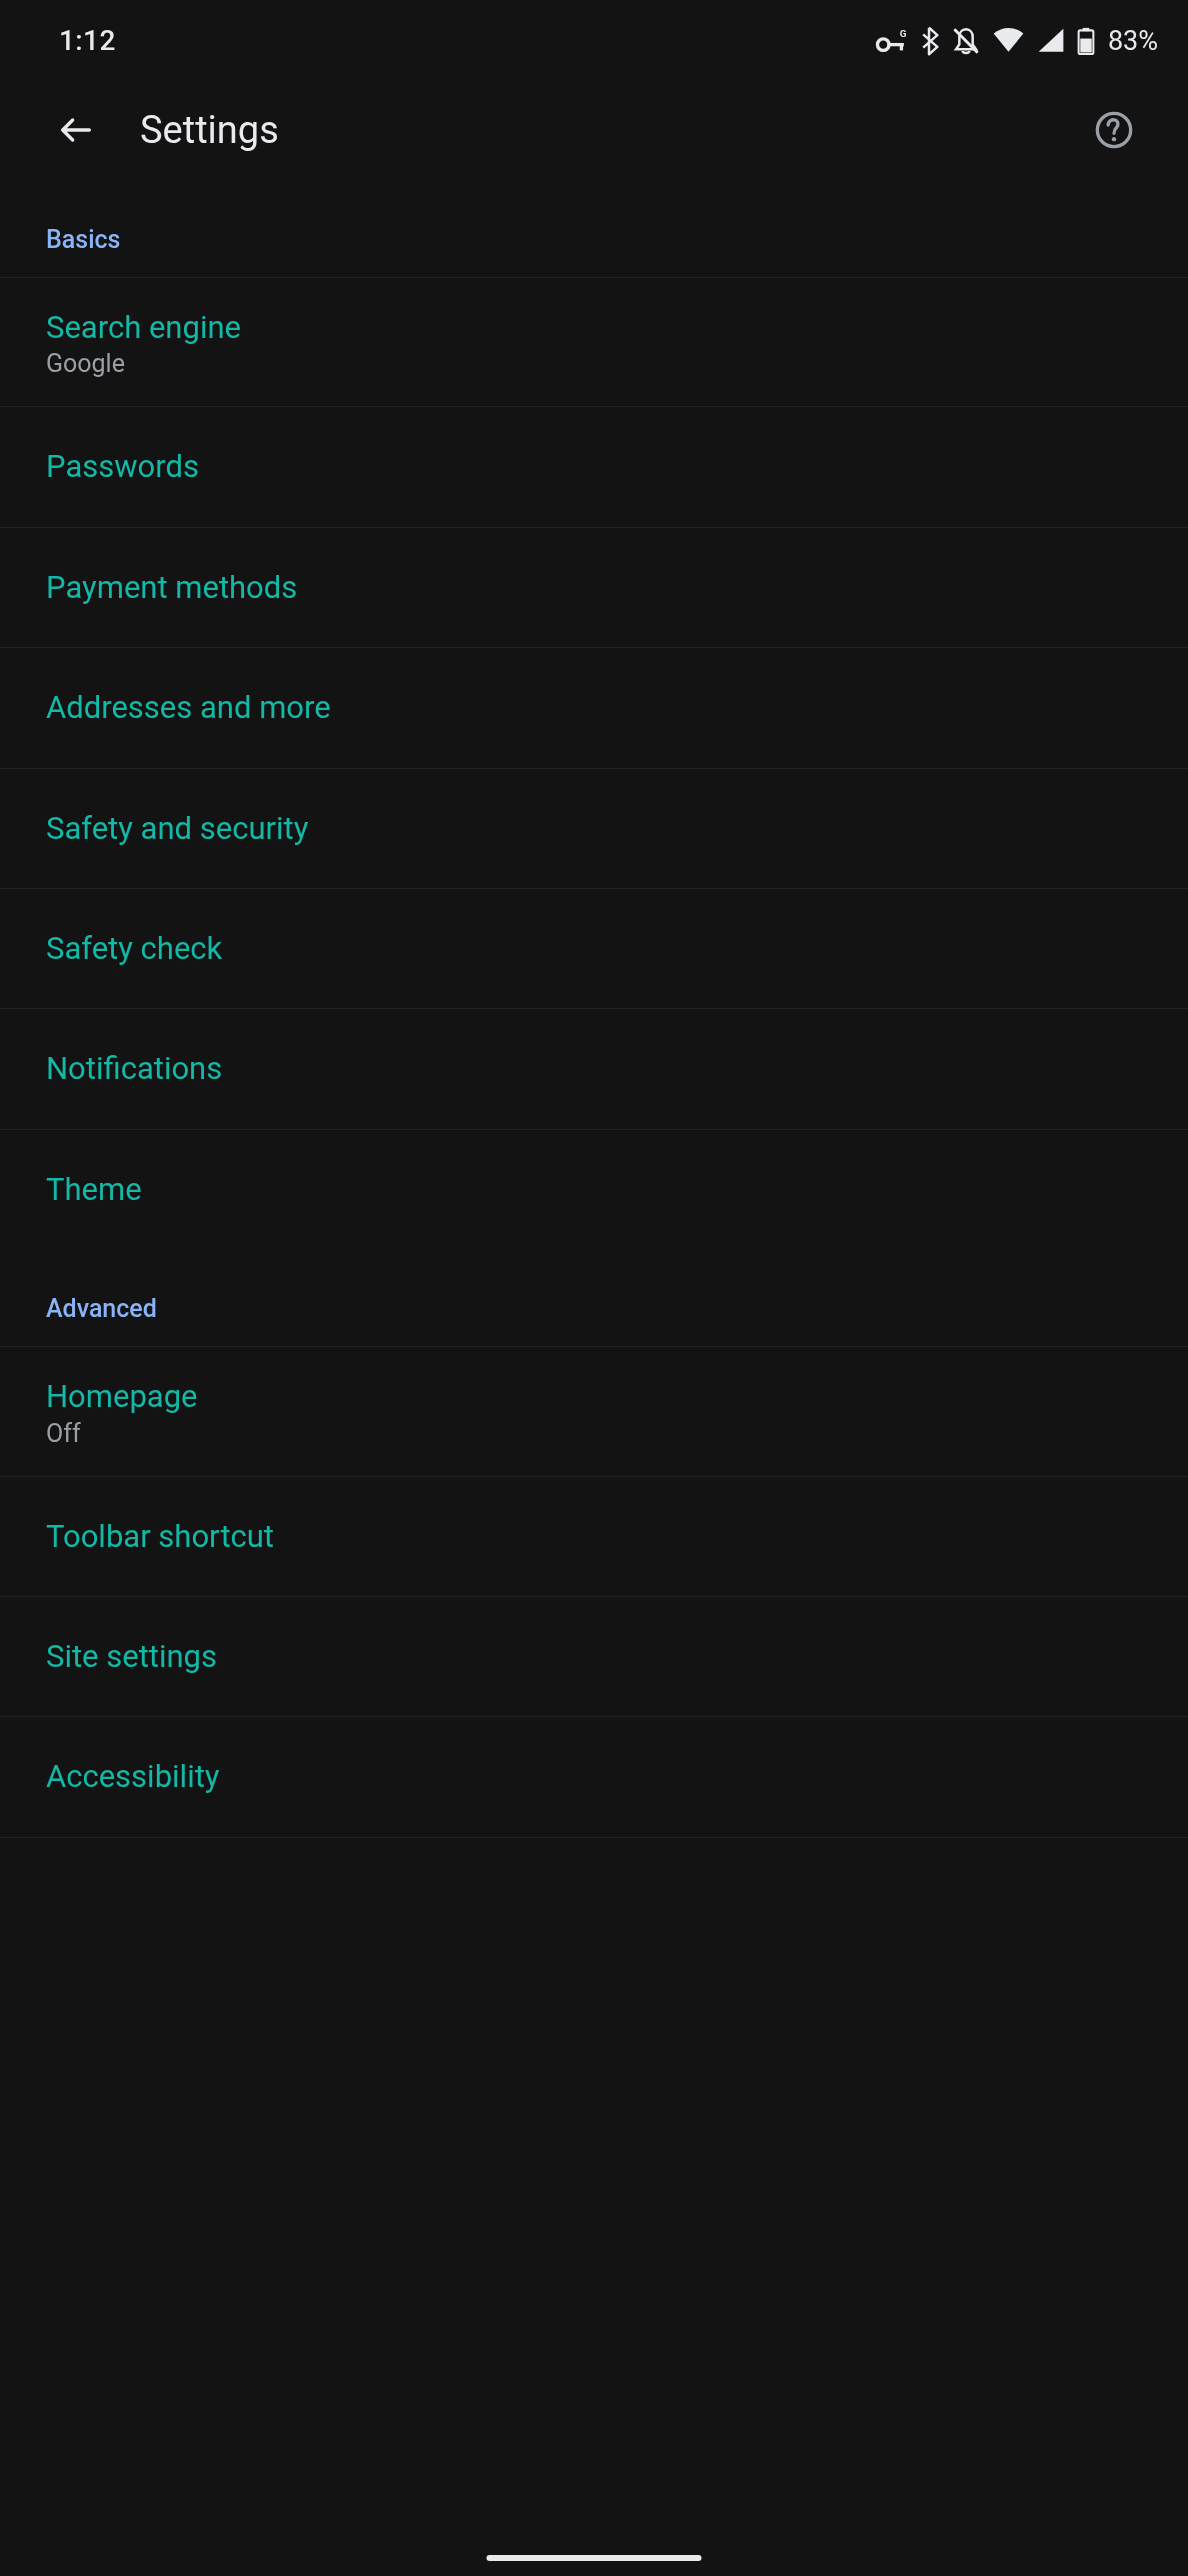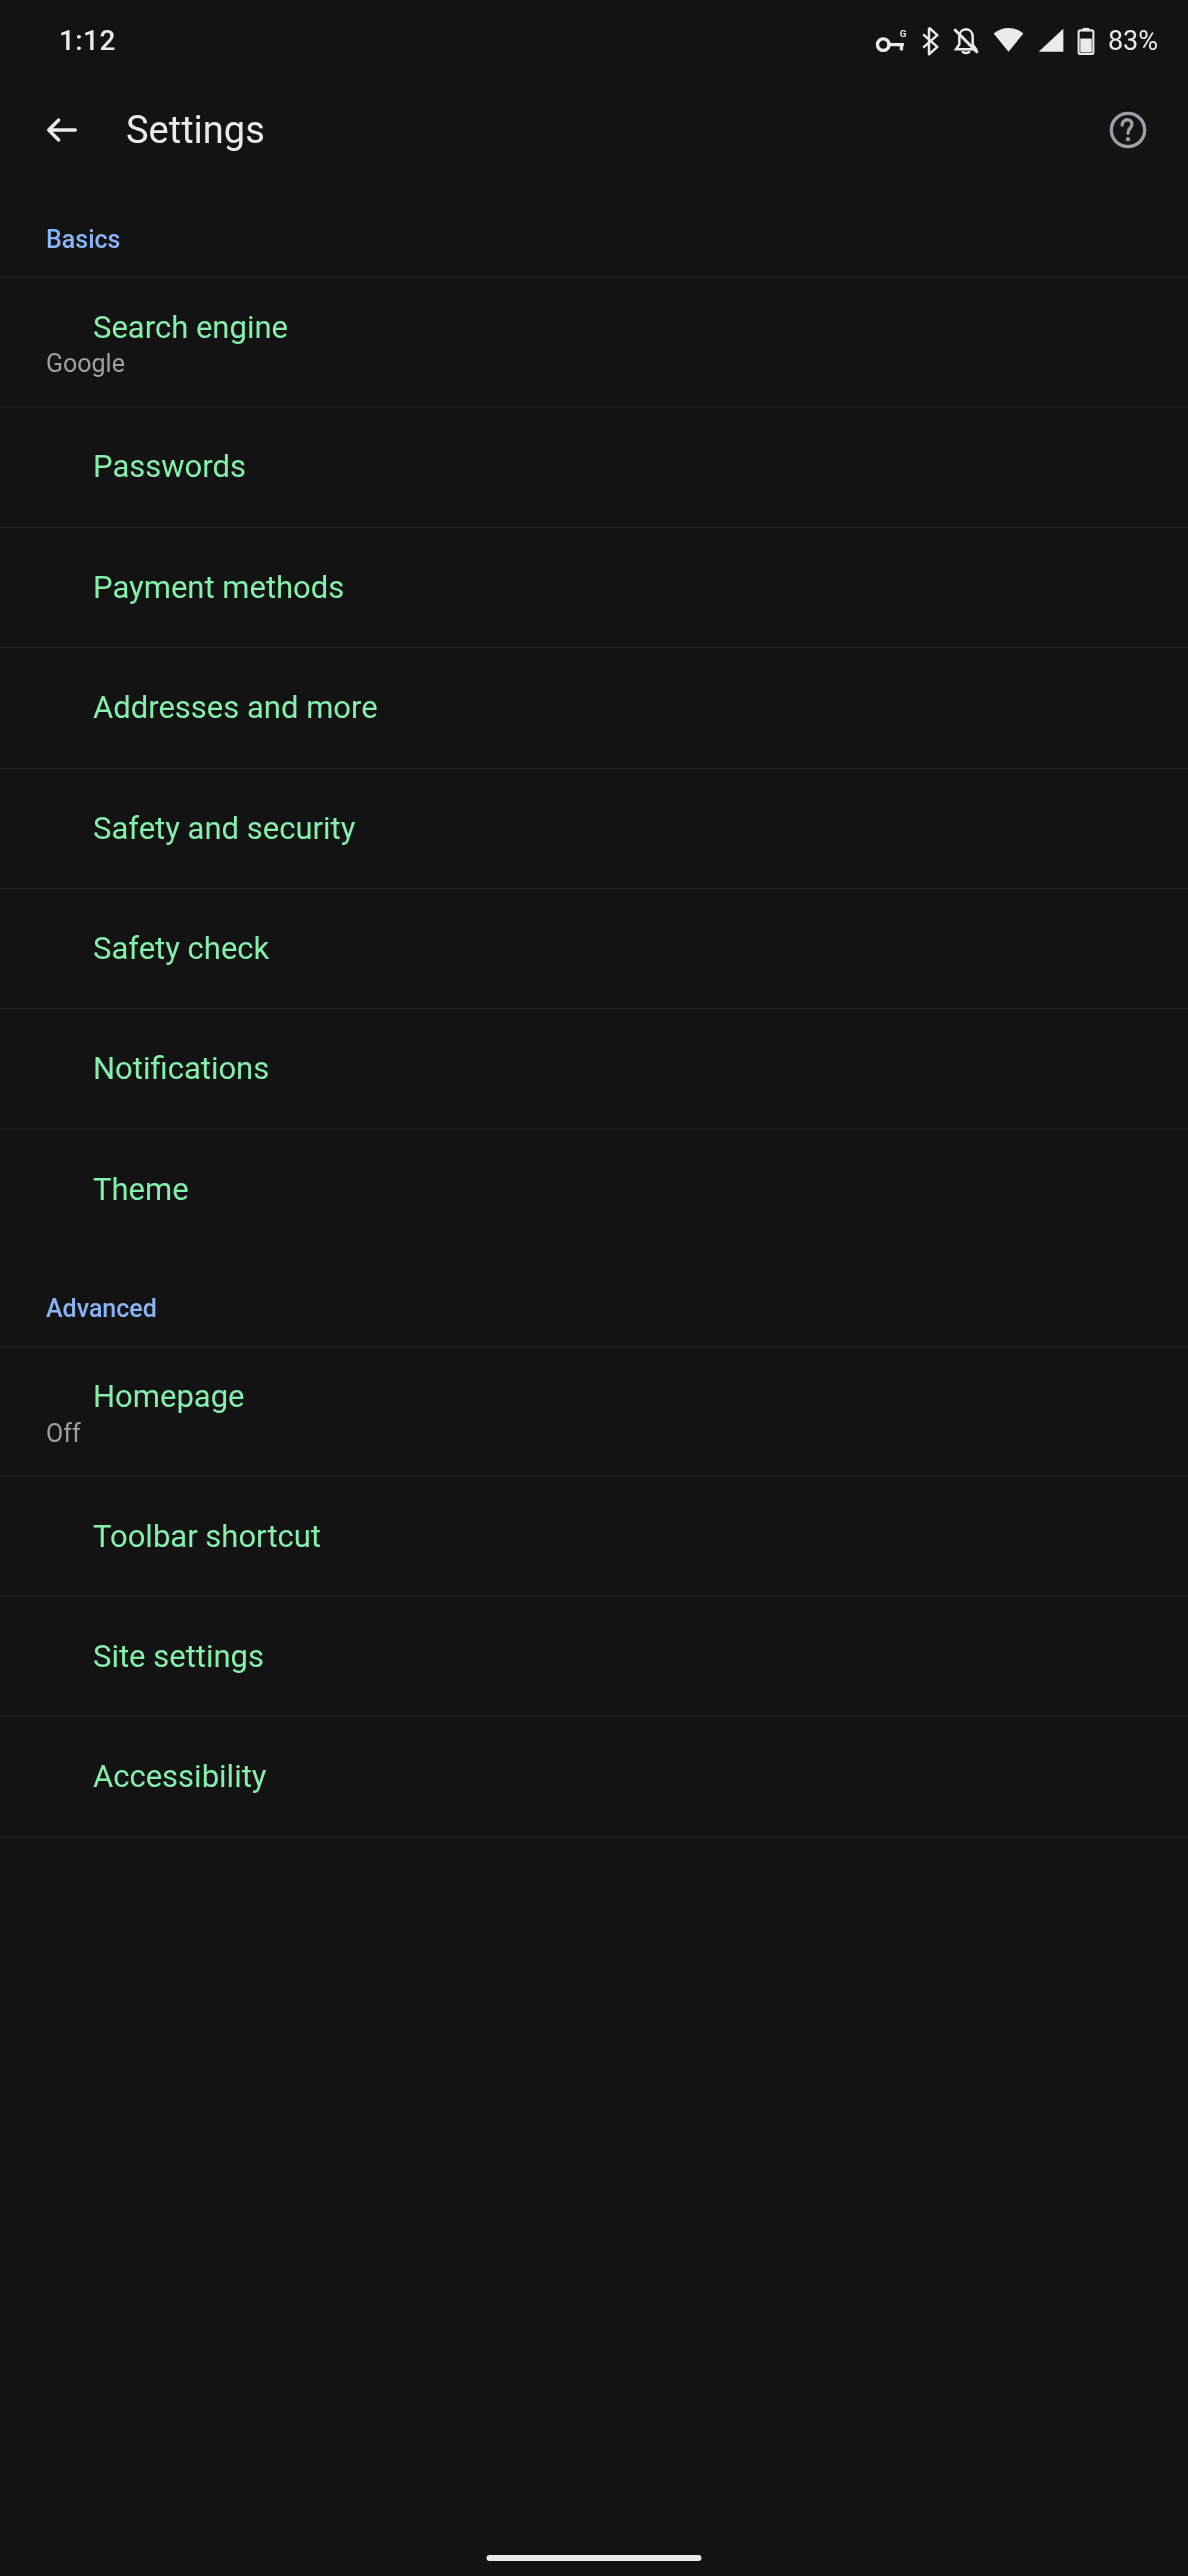--- a/index.html
+++ b/index.html
@@ -39,21 +39,21 @@
     }
     .battery-pct {
       font-size: 27px;
       font-weight: 400;
       margin-left: 1.7px;
     }
     .app-bar {
       height: 99px;
       display: flex;
       align-items: center;
-      padding: 0 32px;
+      padding: 0 46px;
       border-bottom: 0.8px solid rgba(255,255,255,0);
     }
     .back-btn {
       width: 59px;
       height: 59px;
       display: flex;
       align-items: center;
       justify-content: center;
       cursor: pointer;
     }
@@ -84,23 +84,22 @@
       padding: 38px 46px;
       border-bottom: 0.8px solid rgba(255,255,255,0.07);
       cursor: pointer;
     }
     .list-item.with-sub {
       padding: 28px 46px 28px 46px;
     }
     .item-title {
       font-size: 31px;
       font-weight: 400;
-      color: #86efac;
+      color: #14b8a6;
       line-height: 1.4;
-      margin-left: 47px;
     }
     .item-subtitle {
       font-size: 25px;
       color: #9aa0a6;
     }
     .section-body {
       border-top: 0.8px solid rgba(255,255,255,0.07);
     }
     .last {
       border-bottom: 1.7px solid rgba(255,255,255,0.07);

